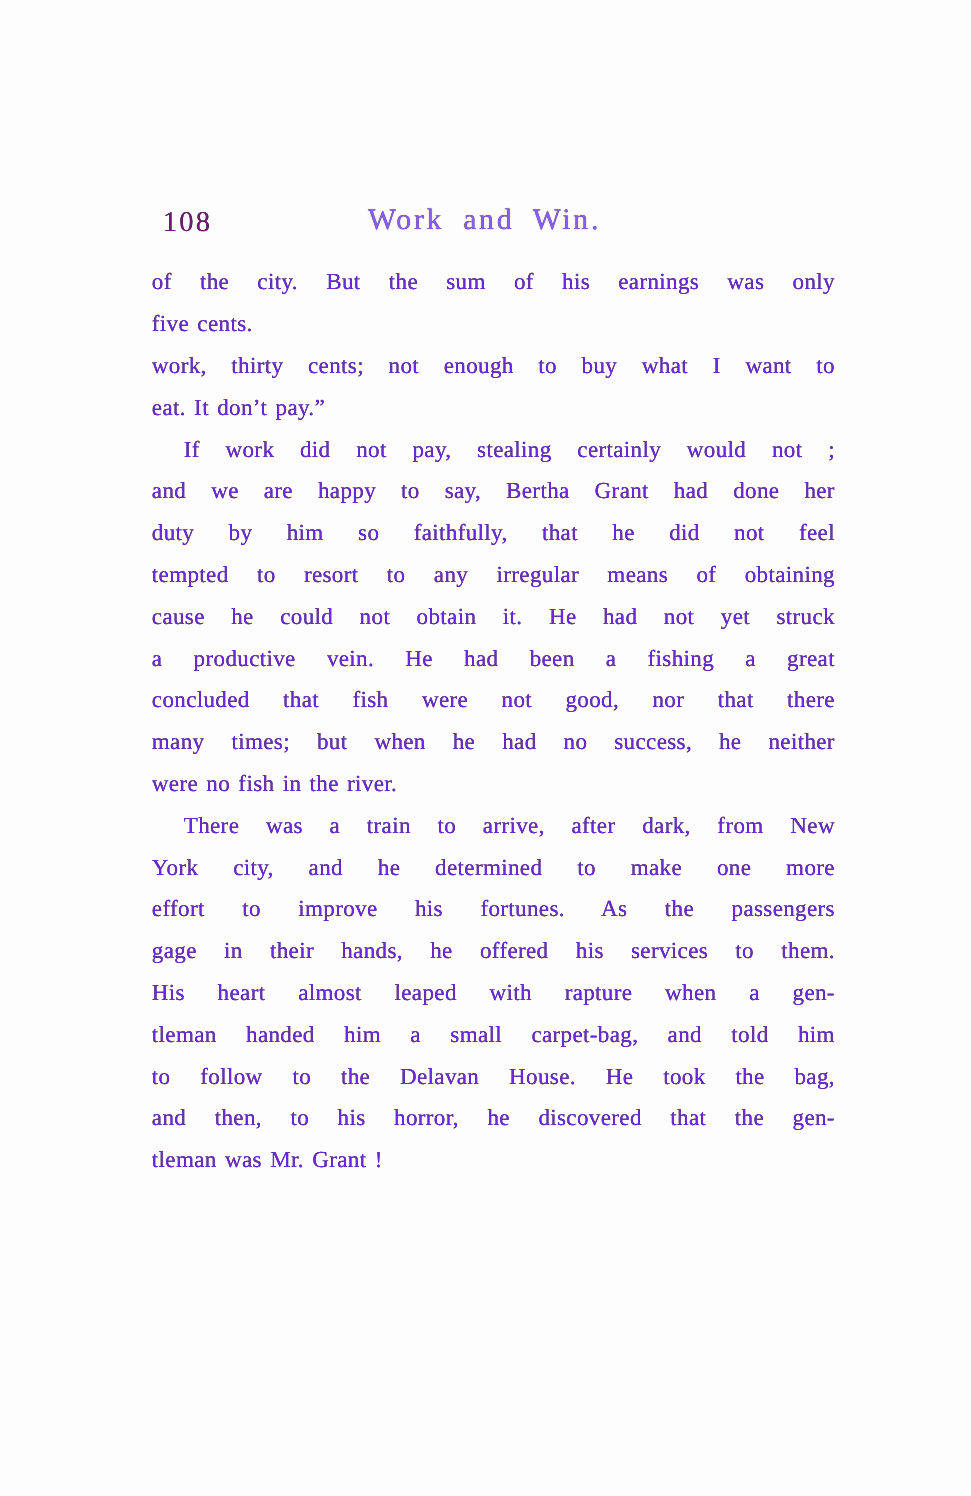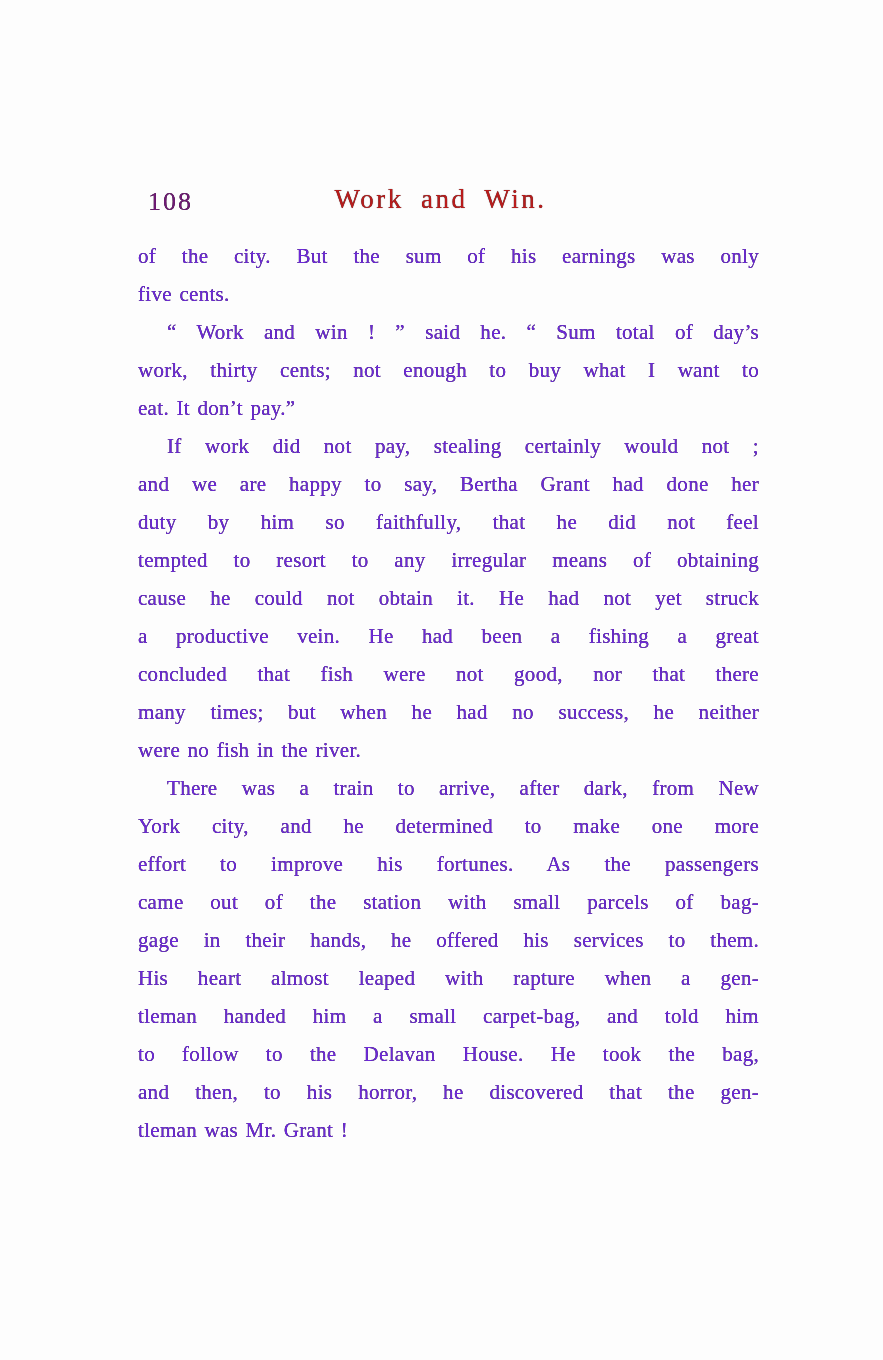--- a/index.html
+++ b/index.html
@@ -31,21 +31,21 @@
     letter-spacing: 2px;
     color: #701a75;
     text-shadow: 0 0 0.6px #1b1b1b;
   }
   .title {
     text-align: center;
     transform: translateX(-8px);
     font-size: 27px;
     letter-spacing: 2.5px;
     word-spacing: 8px;
-    color: #b91c1c;
+    color: #8b5cf6;
     text-shadow: 0 0 0.7px #161616;
   }
   .textblock {
     position: absolute;
     top: 237px;
     left: 138px;
     width: 621px;
     font-size: 21px;
     line-height: 38px;
     letter-spacing: 0.3px;
@@ -71,36 +71,34 @@
 <body>
 
 <div class="page">
   <div class="header">
     <span class="folio">108</span>
     <div class="title">Work and Win.</div>
   </div>
   <div class="textblock" id="textblock">
       <div class="line">of the city. But the sum of his earnings was only</div>
       <div class="line last">five cents.</div>
-      <div class="line first-indent">“ Work and win ! ” said he. “ Sum total of day’s</div>
       <div class="line">work, thirty cents; not enough to buy what I want to</div>
       <div class="line last">eat. It don’t pay.”</div>
       <div class="line first-indent">If work did not pay, stealing certainly would not ;</div>
       <div class="line">and we are happy to say, Bertha Grant had done her</div>
       <div class="line">duty by him so faithfully, that he did not feel</div>
       <div class="line">tempted to resort to any irregular means of obtaining</div>
       <div class="line">cause he could not obtain it. He had not yet struck</div>
       <div class="line">a productive vein. He had been a fishing a great</div>
       <div class="line">concluded that fish were not good, nor that there</div>
       <div class="line">many times; but when he had no success, he neither</div>
       <div class="line last">were no fish in the river.</div>
       <div class="line first-indent">There was a train to arrive, after dark, from New</div>
       <div class="line">York city, and he determined to make one more</div>
       <div class="line">effort to improve his fortunes. As the passengers</div>
-      <div class="line">came out of the station with small parcels of bag-</div>
       <div class="line">gage in their hands, he offered his services to them.</div>
       <div class="line">His heart almost leaped with rapture when a gen-</div>
       <div class="line">tleman handed him a small carpet-bag, and told him</div>
       <div class="line">to follow to the Delavan House. He took the bag,</div>
       <div class="line">and then, to his horror, he discovered that the gen-</div>
       <div class="line last">tleman was Mr. Grant !</div>
     </div>
 </div>
 
 </body></html>

